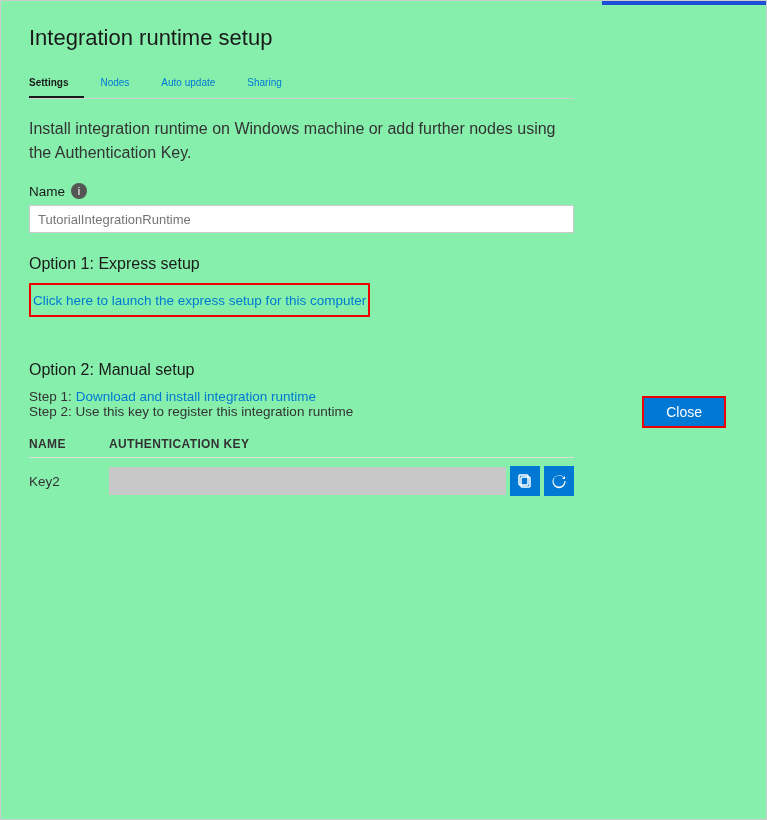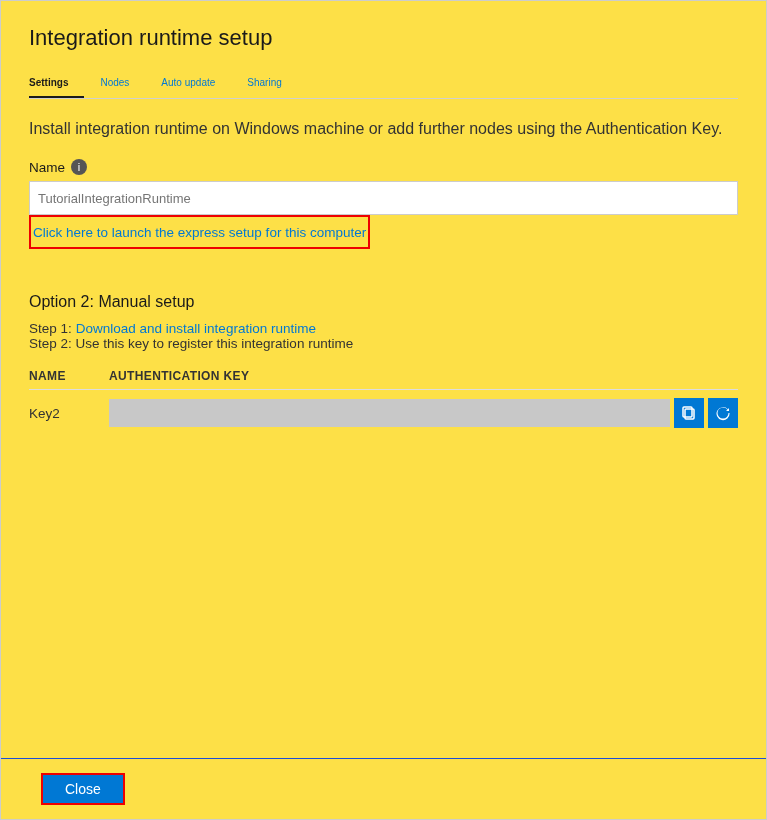--- a/index.html
+++ b/index.html
@@ -14,23 +14,23 @@
       height: 820px;
       background: #f0f0f0;
       display: flex;
       align-items: center;
       justify-content: center;
     }
 
     .dialog {
       width: 767px;
       height: 820px;
-      background: #fde047;
-      display: flex;
-      flex-direction: column;
+      background: #86efac;
+      display: flex;
+      flex-direction: row;
       border: 1px solid #ccc;
       position: relative;
     }
 
     .dialog-content {
       flex: 1;
       padding: 24px 28px 20px 28px;
       overflow-y: auto;
     }
 
@@ -94,21 +94,21 @@
       display: inline-flex;
       align-items: center;
       justify-content: center;
       cursor: pointer;
     }
 
     .text-input {
       width: 100%;
       height: 28px;
       border: 1px solid #ccc;
-      padding: 16px 8px;
+      padding: 10px 8px;
       font-size: 13px;
       color: #888;
       background: #fff;
       outline: none;
     }
 
     .section-title {
       font-size: 16px;
       font-weight: 400;
       color: #1a1a1a;
@@ -210,21 +210,21 @@
       flex-shrink: 0;
     }
 
     .icon-btn svg {
       width: 16px;
       height: 16px;
       fill: white;
     }
 
     .dialog-footer {
-      border-top: 1px solid #1d4ed8;
+      border-top: 4px solid #1d4ed8;
       padding: 14px 40px;
       display: flex;
       align-items: center;
     }
 
     .close-btn {
       background: #0078d4;
       color: white;
       border: 2px solid #e00;
       padding: 6px 22px;
@@ -248,20 +248,21 @@
     </div>
 
     <p class="description">Install integration runtime on Windows machine or add further nodes using the Authentication Key.</p>
 
     <div class="field-label">
       <span>Name</span>
       <span class="info-icon">i</span>
     </div>
     <input class="text-input" type="text" placeholder="TutorialIntegrationRuntime" style="">
 
+    <h2 class="section-title">Option 1: Express setup</h2>
 
     <div class="express-link-container">
       <a class="express-link">Click here to launch the express setup for this computer</a>
     </div>
 
     <h2 class="section-title">Option 2: Manual setup</h2>
 
     <div class="step-row">
       <span>Step 1:</span>
       <a>Download and install integration runtime</a>

